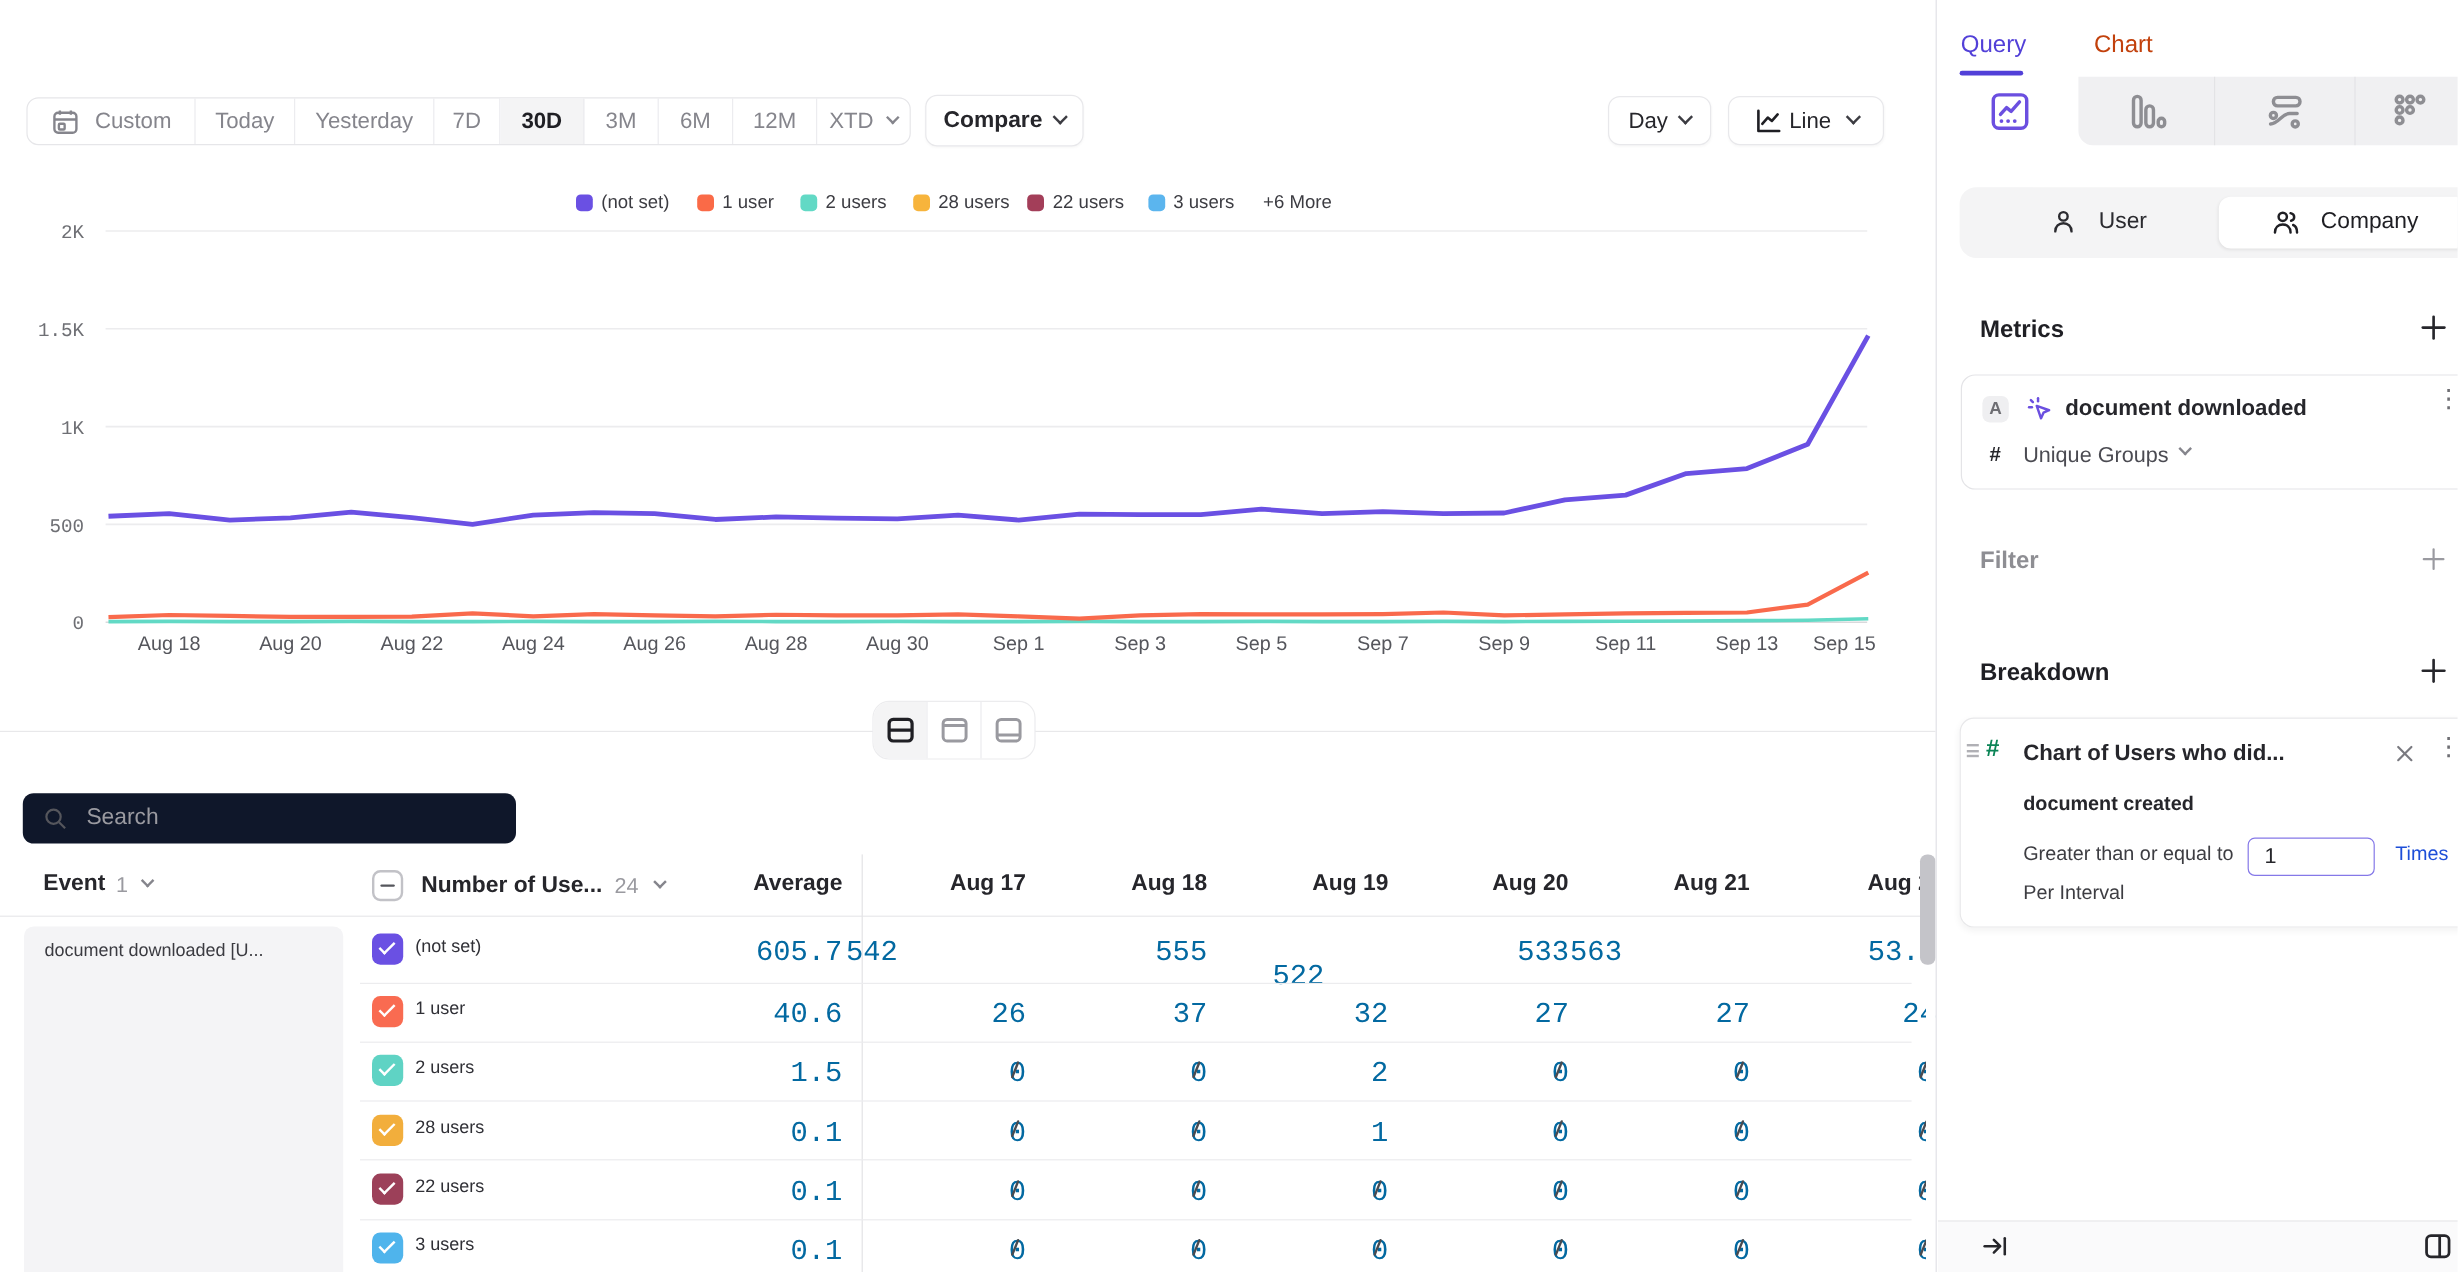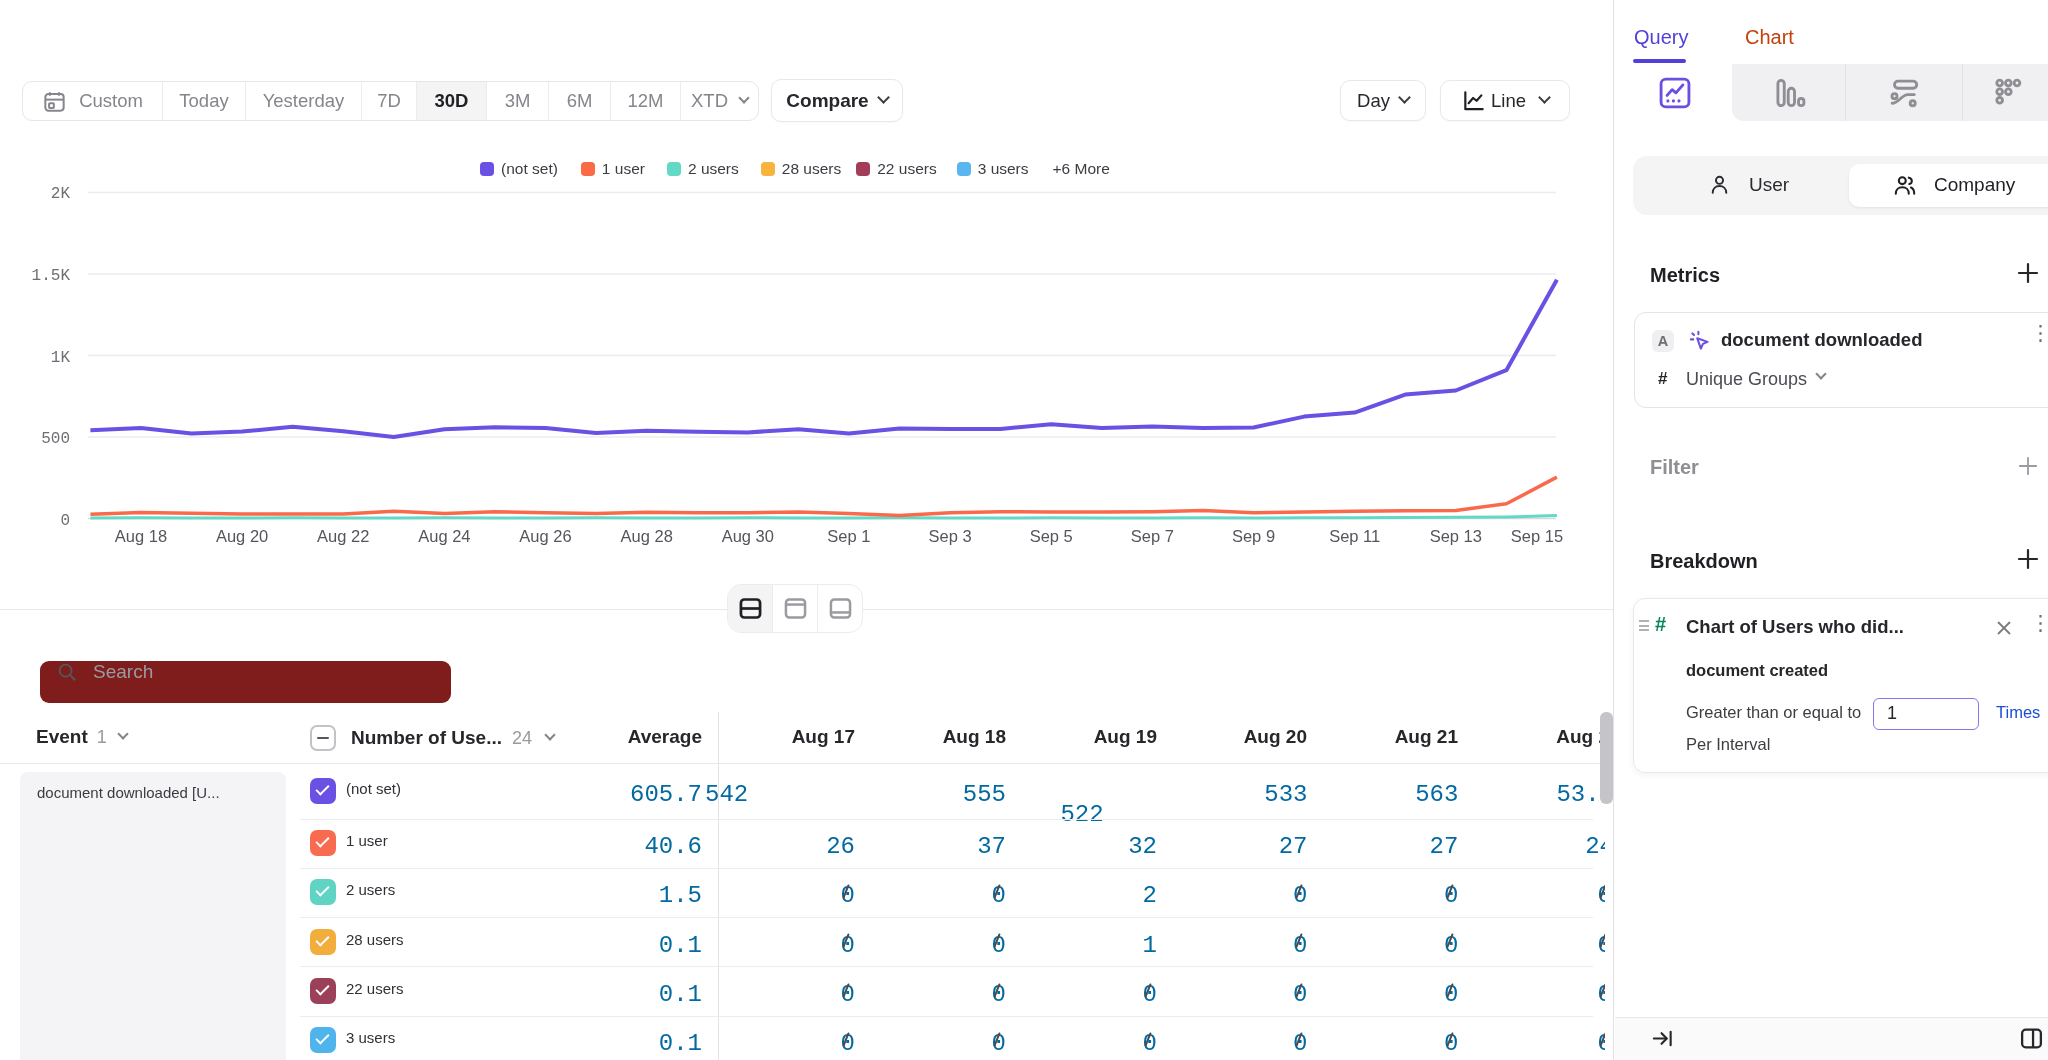--- a/index.html
+++ b/index.html
@@ -141,21 +141,21 @@
     </svg>
   </div>
   <div style="flex:1; border-left:1px solid #ececee; display:flex; align-items:center; justify-content:center;">
     <svg width="27" height="27" viewBox="0 0 24 24" fill="none" stroke="#9a9aa0" stroke-width="2.2">
       <rect x="3.5" y="4" width="17" height="16" rx="3"></rect>
         <line x1="3.5" y1="15.5" x2="20.5" y2="15.5"></line>
     </svg>
   </div>
 </div>
 
-<div class="abs" style="left:40px; top:661px; width:411px; height:42px; background:#7f1d1d; border-radius:9px; display:flex; align-items:flex-start; padding:0 16px; gap:15px;">
+<div class="abs" style="left:19px; top:661px; width:411px; height:42px; background:#0f172a; border-radius:9px; display:flex; align-items:center; padding:0 16px; gap:15px;">
   <svg width="22" height="22" viewBox="0 0 24 24" fill="none" stroke="#55565c" stroke-width="2">
     <circle cx="10.5" cy="10.5" r="6.5"></circle>
       <line x1="15.5" y1="15.5" x2="21" y2="21"></line>
   </svg>
   <span style="font-size:19px; color:#9a9aa0;">Search</span>
 </div>
 
 <div class="abs" style="left:36px; top:726px; display:flex; align-items:center;">
   <span class="hdrtxt">Event</span>
     <span style="font-size:18px;color:#9a9aa0;margin-left:9px;">1</span>
@@ -186,21 +186,21 @@
 <div id="rows">
 <div class="abs" style="left:310px; top:778.25px;">
       <span class="cbx" style="background:#6a50e3; display:block;"></span>
     </div>
 <div class="abs rowlab" style="left:346px; top:780.25px;">(not set)</div>
 <div class="abs num" style="left:552px; top:781.25px; width:150px; text-align:right;">605.7</div>
 <div class="abs num" style="left:705px; top:781.25px; width:150px; text-align:left;">542</div>
 <div class="abs num" style="left:856px; top:781.25px; width:150px; text-align:right;">555</div>
 <div class="abs num" style="left:1007px; top:801px; width:150px; text-align:center;">522</div>
 <div class="abs num" style="left:1157.5px; top:781.25px; width:150px; text-align:right;">533</div>
-<div class="abs num" style="left:1308.4px; top:781.25px; width:150px; text-align:right;">563</div>
+<div class="abs num" style="left:1308.4px; top:781.25px; width:150px; ">563</div>
 <div class="abs num" style="left:1464px; top:781.25px; width:150px; text-align:right;">53.6</div>
 <div class="abs" style="left:300px; top:818.5px; width:1293px; height:1px; background:#ececee;"></div>
 <div class="abs" style="left:310px; top:830.15px;">
       <span class="cbx" style="background:#f96b51; display:block;"></span>
     </div>
 <div class="abs rowlab" style="left:346px; top:832.15px;">1 user</div>
 <div class="abs num" style="left:552px; top:833.15px; width:150px; text-align:right;">40.6</div>
 <div class="abs num" style="left:705px; top:833.15px; width:150px; text-align:right;">26</div>
 <div class="abs num" style="left:856px; top:833.15px; width:150px; text-align:right;">37</div>
 <div class="abs num" style="left:1007px; top:833.15px; width:150px; text-align:right;">32</div>

